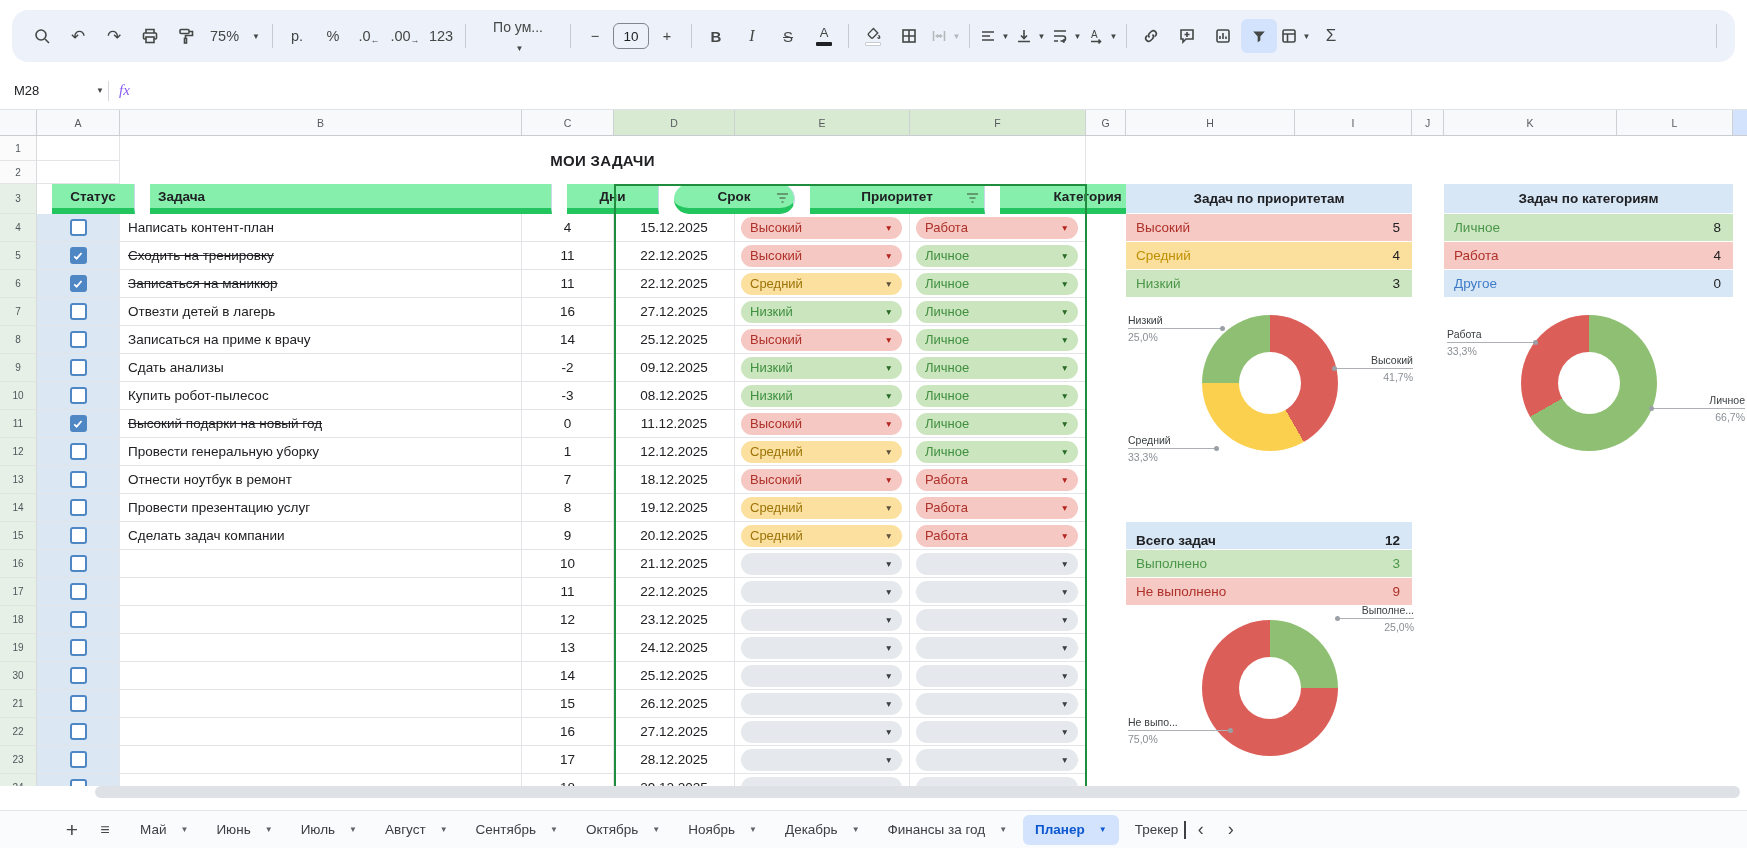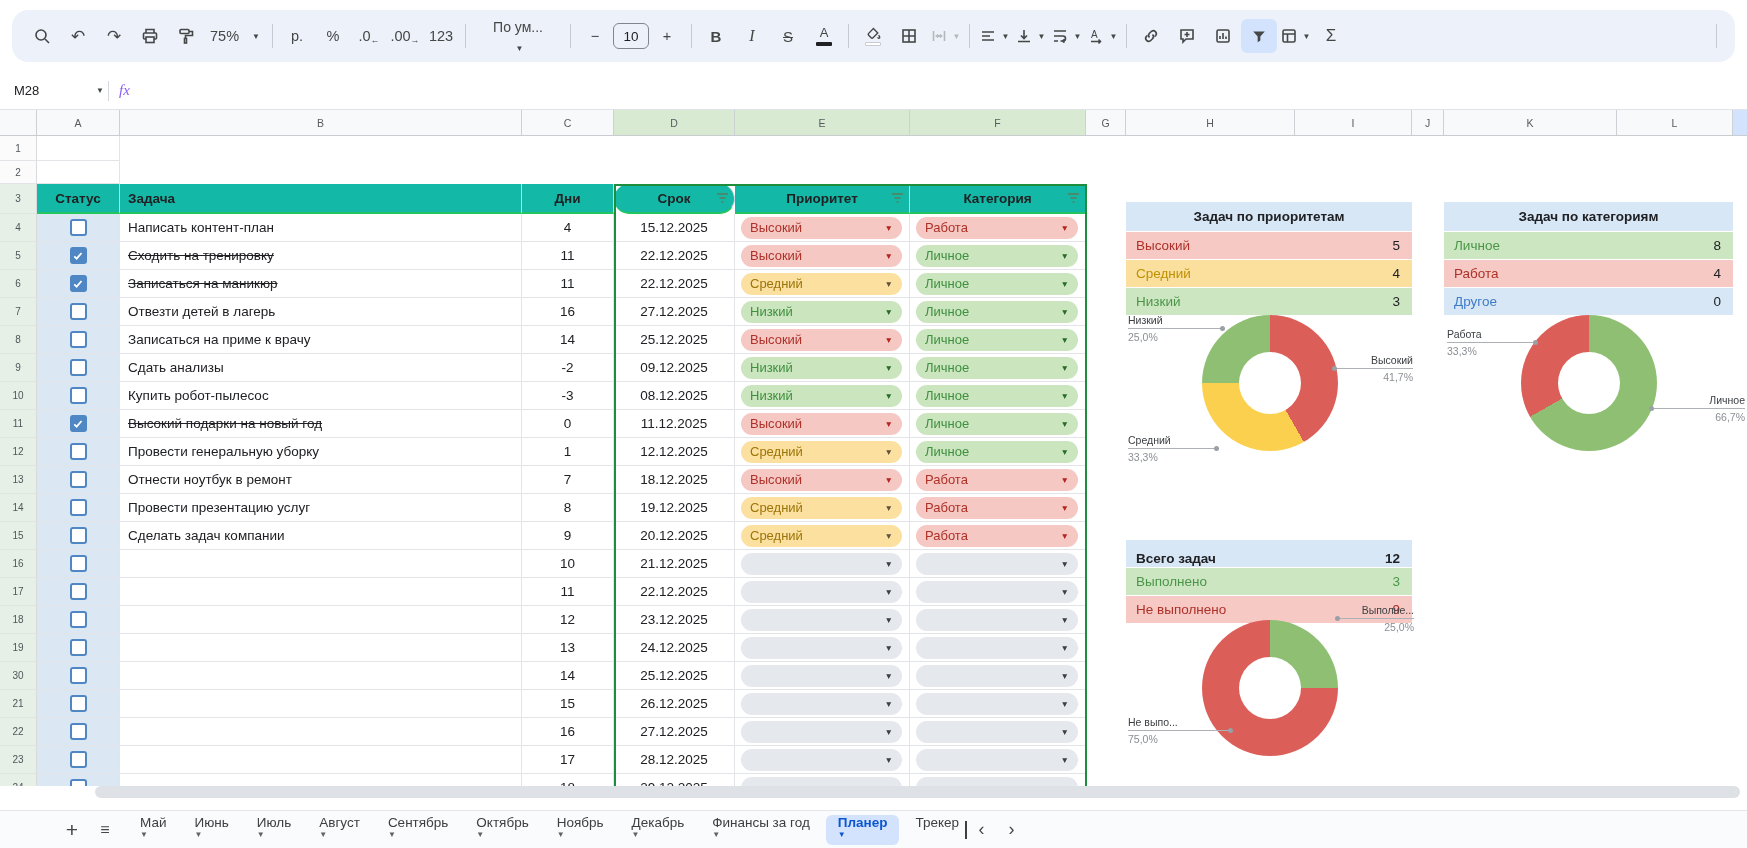--- a/index.html
+++ b/index.html
@@ -51,22 +51,22 @@
   .titleband { position:relative; height:48px; }
   .g12 { position:absolute; left:0; width:37px; background:#fbfbfb; border-right:1px solid #d8dadd; border-bottom:1px solid #e2e4e7;
     font-size:10px; color:#50555a; display:flex; align-items:center; justify-content:center; }
   .a12 { position:absolute; left:37px; width:83px; border-right:1px solid #e2e4e7; border-bottom:1px solid #e2e4e7; background:#fff; }
   .titlecell { position:absolute; left:120px; top:0; width:966px; height:48px;
     border-right:1px solid #e2e4e7; display:flex; align-items:center; justify-content:center;
     font-weight:700; font-size:15px; letter-spacing:.3px; }
 
   .hrow { display:flex; height:30px; font-weight:700; font-size:13.5px; }
   .hrow .gut { background:#e7f0e7; }
-  .hcell { background:#14b8a6; border-right:1px solid #c9d9ea; border-bottom:2px solid #22c55e;
-    display:flex; align-items:center; flex:none; position:relative; }
+  .hcell { background:#86efac; border-right:1px solid #c9d9ea; border-bottom:6px solid #22c55e;
+    display:flex; align-items:center; flex:none; position:relative;margin-left:15px; }
   .hc-center { justify-content:center; }
   .hc-left { padding-left:8px; }
   .fico { position:absolute; right:5px; top:8px; }
 
   .gut { width:37px; flex:none; background:#e7f0e7; border-right:1px solid #d8dadd; border-bottom:1px solid #dfe6df;
     font-size:10px; color:#50555a; display:flex; align-items:center; justify-content:center; font-weight:400; }
   .drow { display:flex; height:28px; font-size:13.5px; }
   .cell { border-right:1px solid #e2e4e7; border-bottom:1px solid #e2e4e7; display:flex; align-items:center; flex:none; background:#fff; }
   .c-a { width:83px; background:#dbe7f3; justify-content:center; }
   .c-b { width:402px; padding-left:8px; }
@@ -85,21 +85,21 @@
   .pill .ar { margin-left:auto; font-size:8.5px; }
   .pill.red    { background:#f6c8c4; color:#ad3128; } .pill.red .ar { color:#b3261e; }
   .pill.yellow { background:#fbe0a0; color:#9c7408; } .pill.yellow .ar { color:#5f5340; }
   .pill.green  { background:#cbe5bf; color:#3f8f3f; } .pill.green .ar { color:#276b27; }
   .pill.gray   { background:#e5e8ec; color:#3c4043; } .pill.gray .ar { color:#3c4043; }
 
   .greenborder { position:absolute; left:614px; top:74px; width:473px; height:602px;
     border:2px solid #1e8e3e; border-bottom:none; pointer-events:none; }
 
   
-  .sumtable { position:absolute; font-size:13.5px;margin-top:18px; }
+  .sumtable { position:absolute; font-size:13.5px; }
   .sumhead { height:30px; background:#d8e7f6; font-weight:700; display:flex; align-items:center; justify-content:center; border-bottom:1px solid #fff; }
   .sumhead.spread { justify-content:space-between; padding:10px 12px 0 10px; height:28px; }
   .sumrow { height:28px; display:flex; align-items:center; border-bottom:1px solid #fff; }
   .sumrow .lbl { padding-left:10px; }
   .sumrow .val { margin-left:auto; padding-right:12px; color:#202124; }
   .bg-red    { background:#f7c9c5; color:#ad3128; }
   .bg-yellow { background:#fbdf9d; color:#bf9000; }
   .bg-green  { background:#cde6c2; color:#4a9648; }
   .bg-blue   { background:#d8e7f6; color:#3f7cc8; }
   .val-green { color:#4a9648 !important; }
@@ -116,22 +116,22 @@
   .dlabel .ln.dr::after { right:-1px; }
   .dlabel .ln.dl::after { left:-1px; }
   .dlabel.right { text-align:right; }
 
   
   .hscroll { position:absolute; left:95px; top:786px; width:1645px; height:12px; background:#dee1e5; border-radius:6px; }
   .tabbar { position:absolute; left:0; top:810px; width:1747px; height:38px; background:#fafbfd;
     border-top:1px solid #e3e5e8; display:flex; align-items:center; padding-left:56px; }
   .tb-plus { font-size:21px; color:#444746; width:32px; text-align:center; }
   .tb-menu { font-size:16px; color:#444746; width:34px; text-align:center; margin-right:6px; }
-  .tab { display:flex; align-items:flex-start; gap:0; height:30px; padding:0 12px; border-radius:6px;
-    font-size:13.5px; font-weight:500; color:#3c4043; white-space:nowrap;flex-direction:column; }
+  .tab { display:flex; align-items:center; gap:14px; height:30px; padding:0 12px; border-radius:6px;
+    font-size:13.5px; font-weight:500; color:#3c4043; white-space:nowrap; }
   .tab .tcar { font-size:8px; color:#5f6368; }
   .tab.active { background:#d3e3fd; color:#0b57d0; font-weight:700; }
   .tab.active .tcar { color:#0b57d0; }
   .caret-bar { width:1.5px; height:18px; background:#3c4043; margin-left:-6px; }
   .tb-nav { font-size:18px; color:#444746; padding:0 12px; }
 </style>
 </head>
 <body>
 
 <div class="app">
@@ -297,20 +297,21 @@
         <div class="ch" style="width: 173px;">K</div>
         <div class="ch" style="width: 116px;">L</div>
         <div class="ch blue" style="width: 14px; border-right: none;"></div>
       </div>
 
     <div class="titleband">
       <div class="g12" style="top:0;height:25px;">1</div>
       <div class="g12" style="top:25px;height:23px;">2</div>
       <div class="a12" style="top:0;height:25px;"></div>
       <div class="a12" style="top:25px;height:23px;"></div>
+      <div class="titlecell">МОИ ЗАДАЧИ</div>
     </div>
 
     <div class="hrow">
       <div class="gut">3</div>
       <div class="hcell hc-center" style="width:83px;">Статус</div>
       <div class="hcell hc-left" style="width:402px;">Задача</div>
       <div class="hcell hc-center" style="width:92px;">Дни</div>
       <div class="hcell hc-center" style="width:121px;border-radius:15px;">
         <span>Срок</span>
         <svg class="fico" width="13" height="12" viewBox="0 0 13 12">

